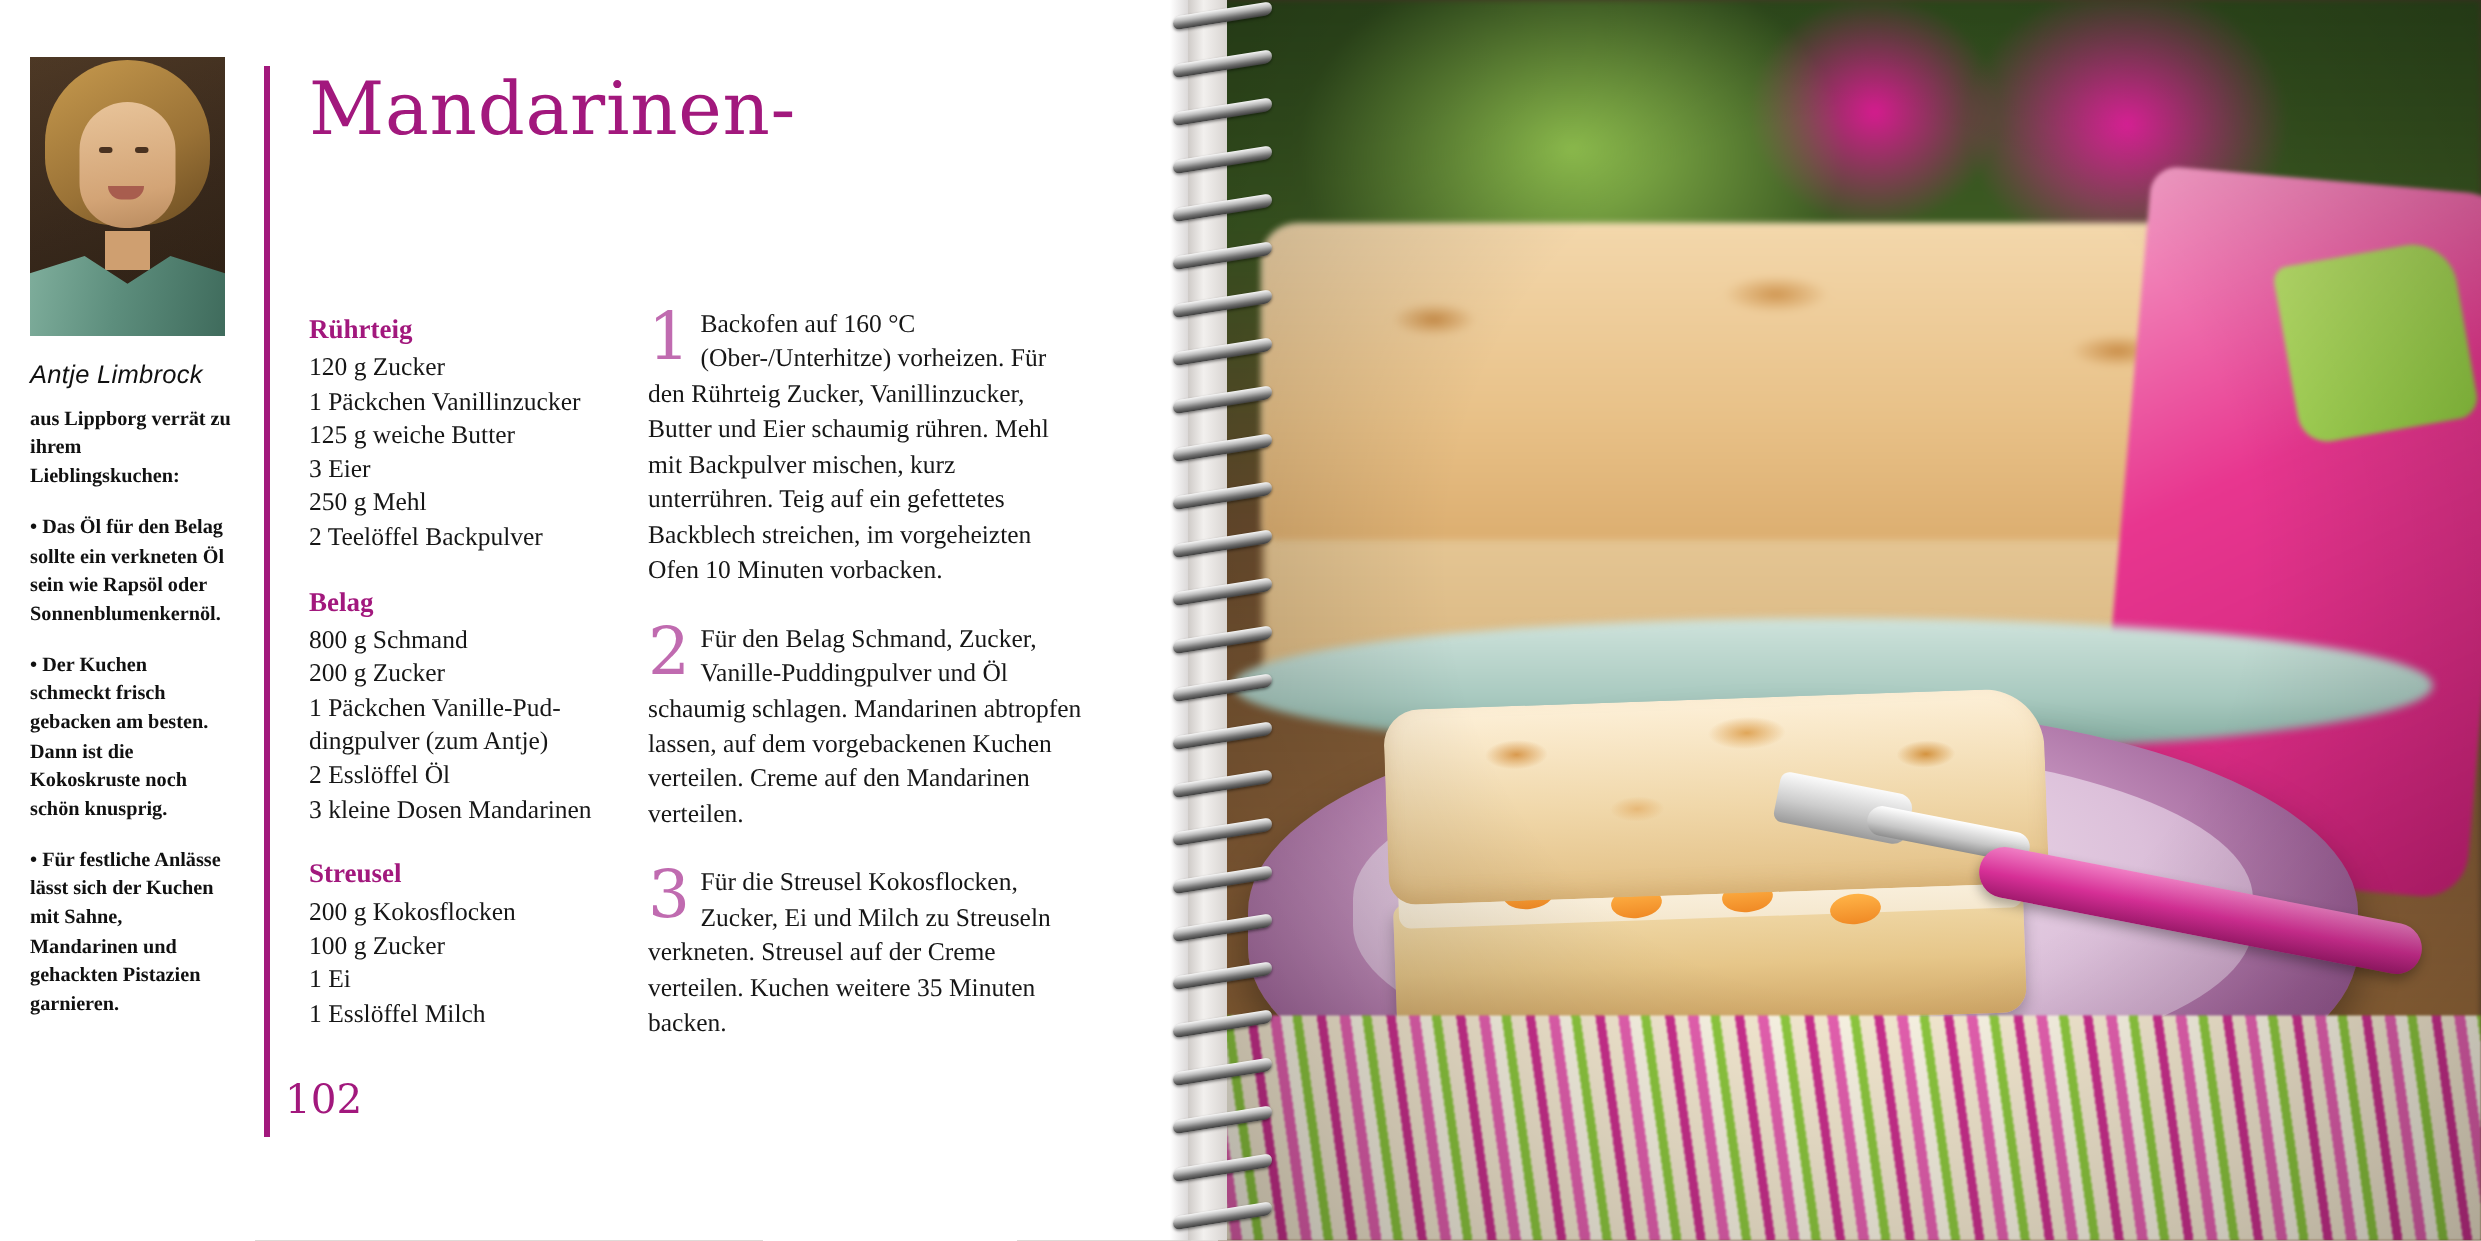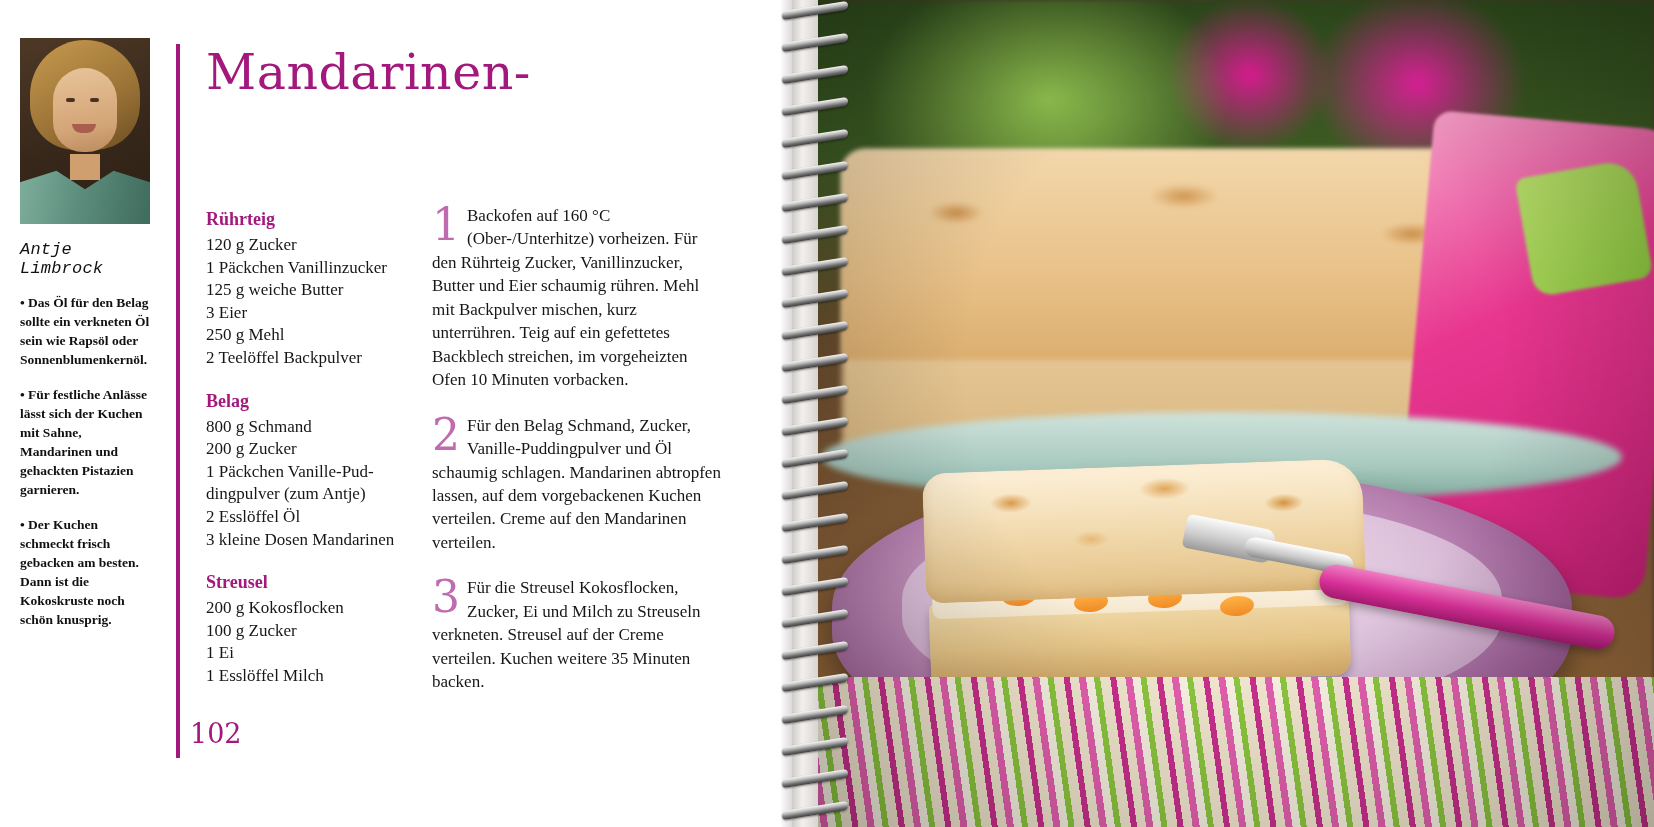--- a/index.html
+++ b/index.html
@@ -101,21 +101,21 @@
   }
   .portrait .neck {
     position: absolute;
     left: 50px; bottom: 44px;
     width: 30px; height: 26px;
     background: #cf9f70;
   }
 
   .sidebar .name {
     margin-top: 16px;
-    font-family: Liberation Mono, monospace;
+    font-family: Liberation Sans, sans-serif;
     font-style: italic;
     font-size: 17px;
     color: #111111;
     letter-spacing: .2px;
   }
   .sidebar .intro {
     margin-top: 9px;
     font-family: "Liberation Serif", serif;
     font-weight: bold;
     font-size: 13.5px;
@@ -431,23 +431,24 @@
         <div class="bg"></div>
         <div class="hair"></div>
         <div class="face"></div>
         <div class="eye l"></div>
         <div class="eye r"></div>
         <div class="smile"></div>
         <div class="neck"></div>
         <div class="collar"></div>
       </div>
       <div class="name">Antje Limbrock</div>
+      <div class="intro">aus Lippborg verrät zu ihrem Lieblingskuchen:</div>
       <div class="tip">• Das Öl für den Belag sollte ein verkneten Öl sein wie Rapsöl oder Sonnenblumenkernöl.</div>
+      <div class="tip">• Der Kuchen schmeckt frisch gebacken am besten. Dann ist die Kokoskruste noch schön knusprig.</div>
       <div class="tip">• Für festliche Anlässe lässt sich der Kuchen mit Sahne, Mandarinen und gehackten Pistazien garnieren.</div>
-      <div class="tip">• Der Kuchen schmeckt frisch gebacken am besten. Dann ist die Kokoskruste noch schön knusprig.</div>
     </div>
 
     <div class="title">
       <span class="l1">Mandarinen-</span>
     </div>
 
     <div class="ingredients">
 
       <div class="ing-block">
         <div class="ing-head">Rührteig</div>

